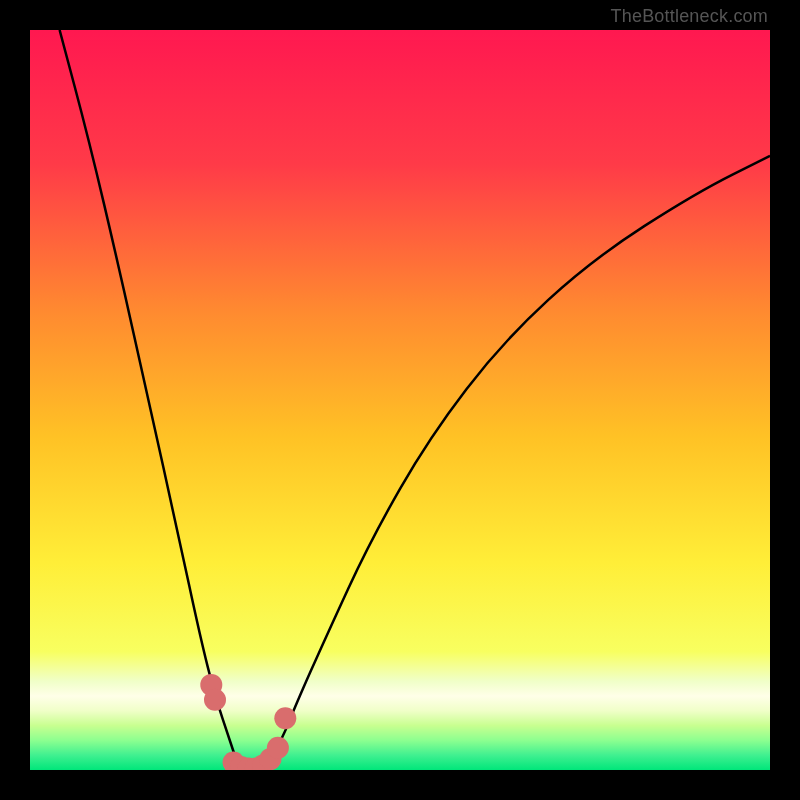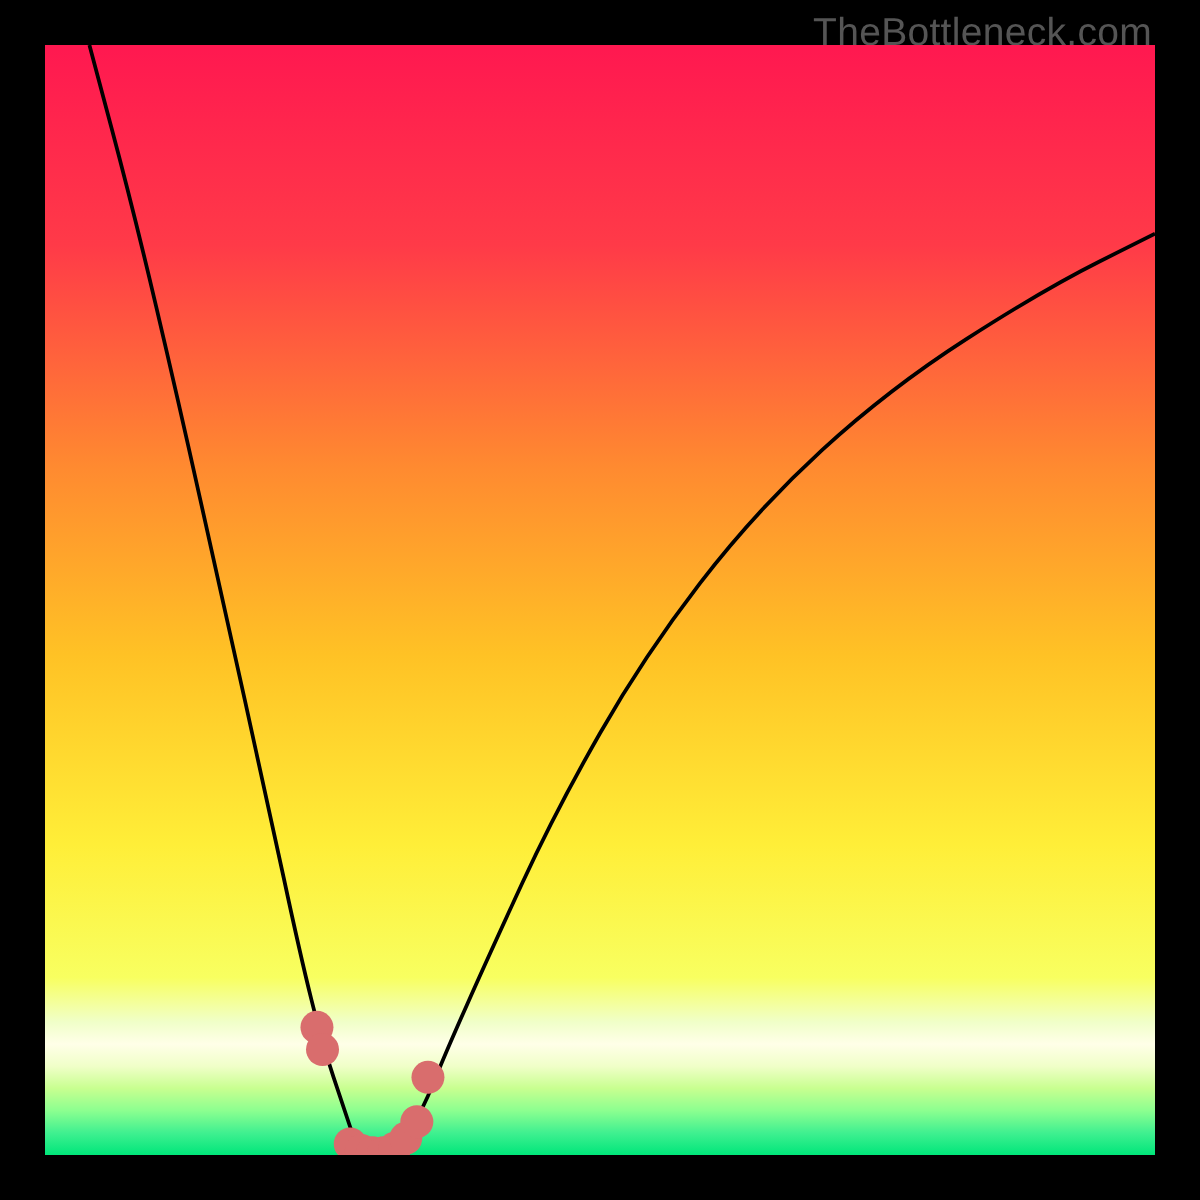--- a/index.html
+++ b/index.html
@@ -23,21 +23,21 @@
     left: 0;
     top: 0;
     width: 100%;
     height: 100%;
   }
   .watermark {
     position: absolute;
     top: 6px;
     right: 32px;
     color: #555;
-    font-size: 26px;
+    font-size: 18px;
     font-weight: 500;
     letter-spacing: 0.2px;
     text-align: right;
   }
   svg.overlay {
     position: absolute;
     left: 0;
     top: 0;
     width: 100%;
     height: 100%;

